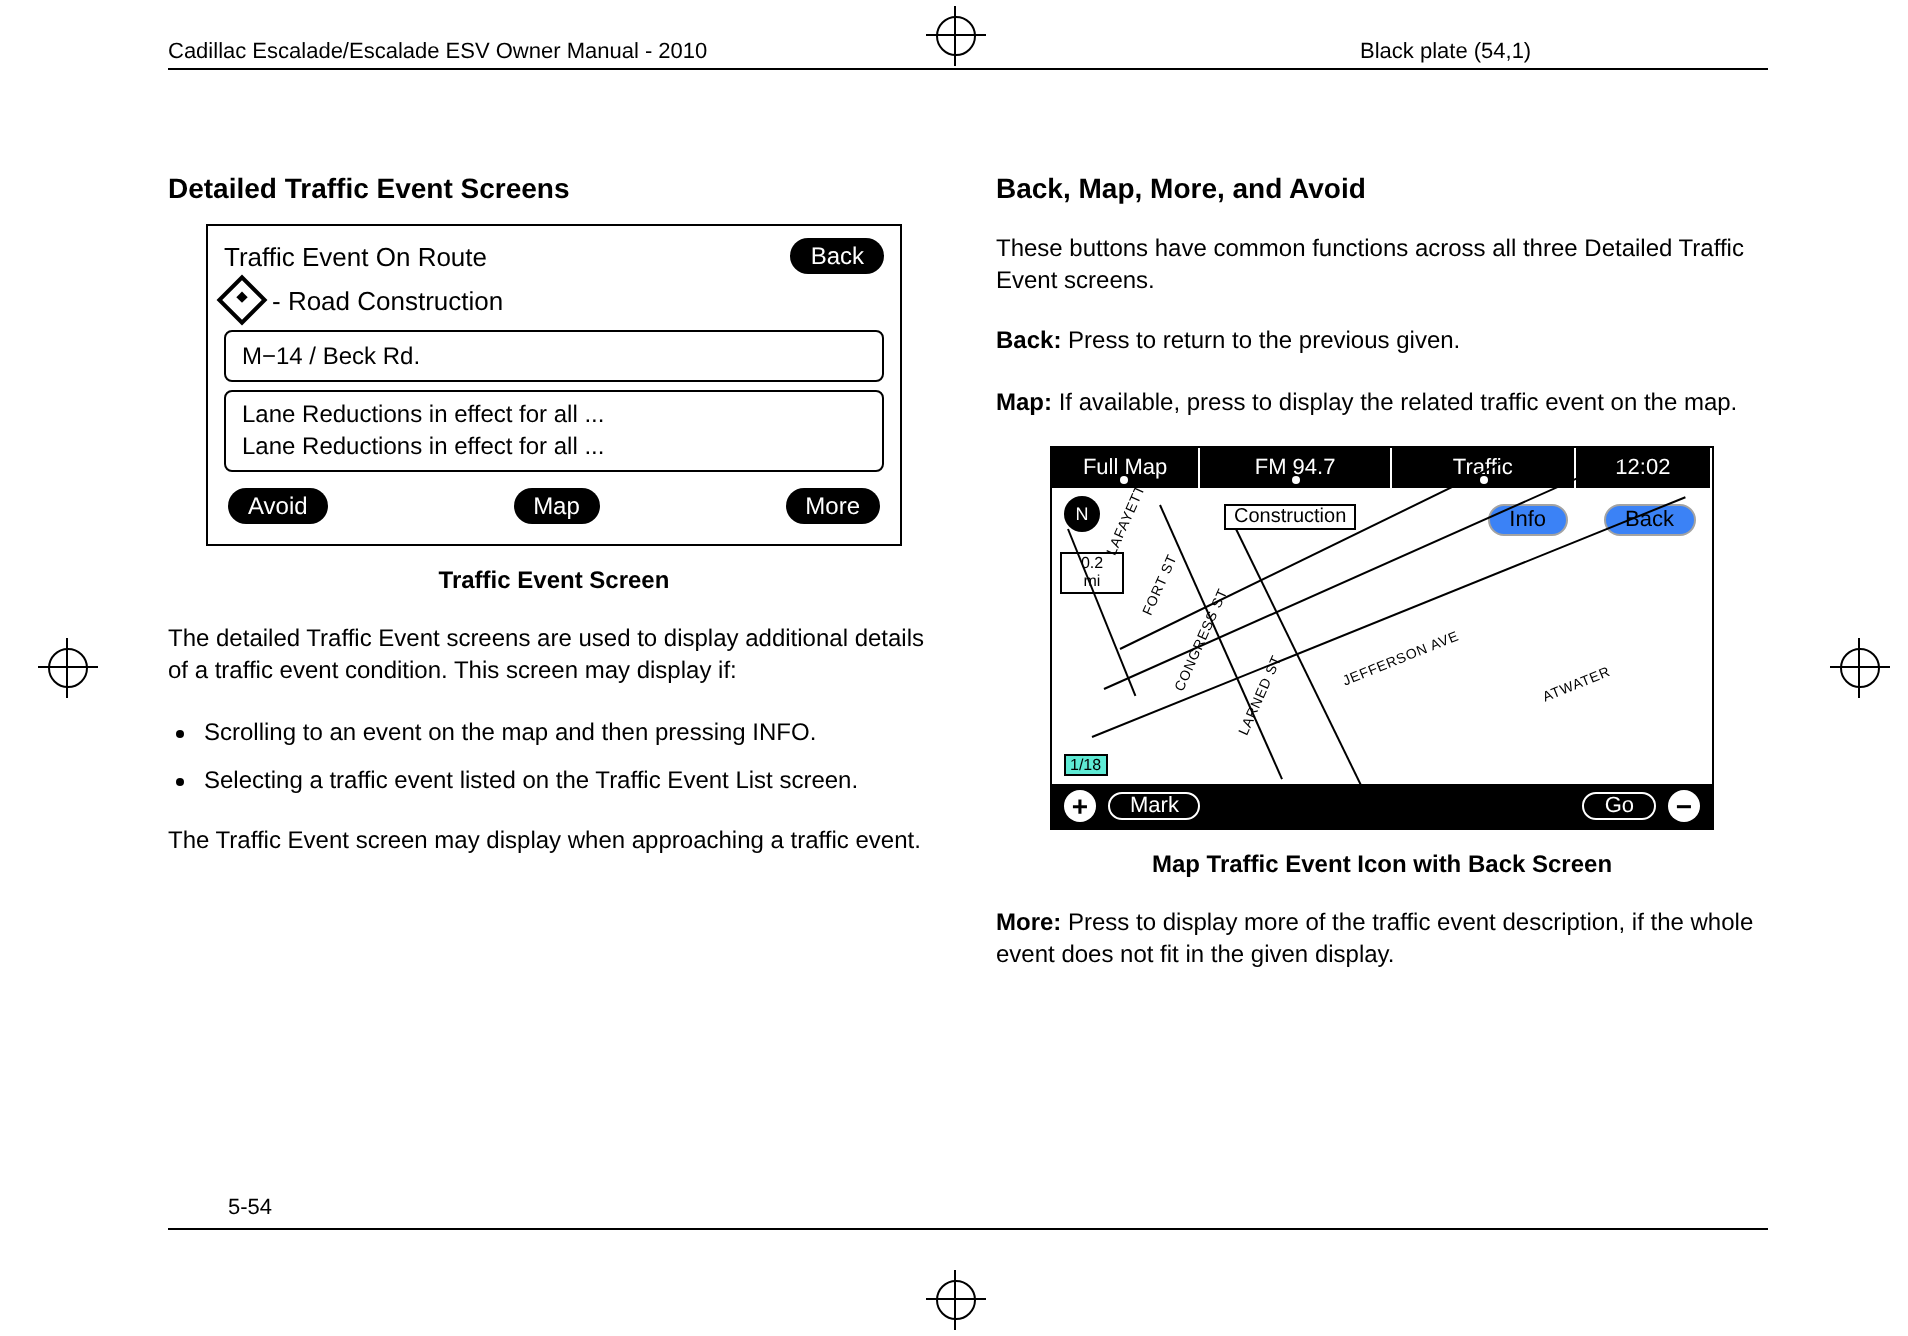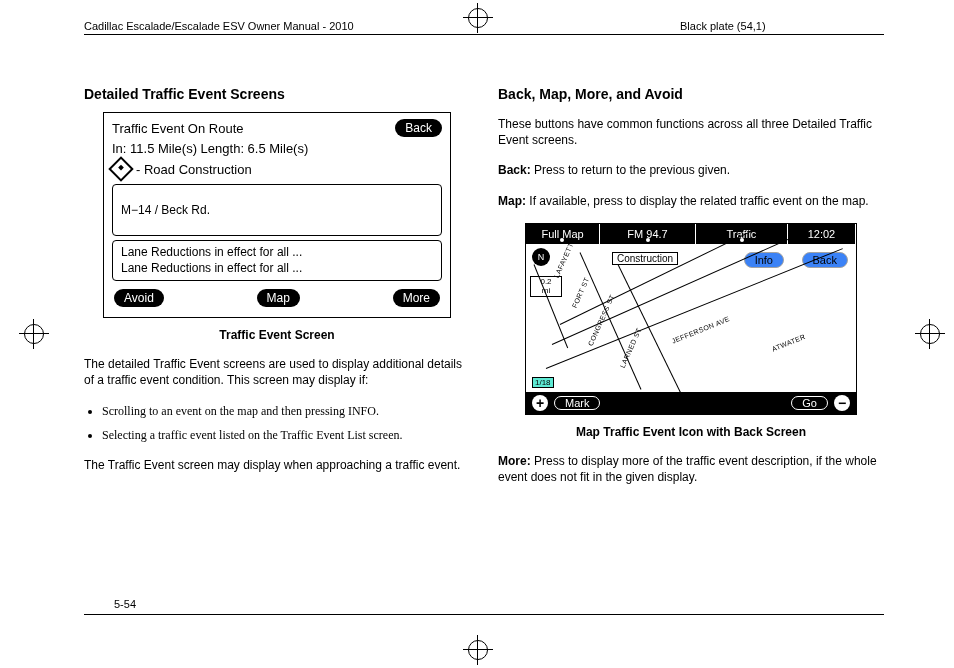--- a/index.html
+++ b/index.html
@@ -49,21 +49,21 @@
     left: 84px;
     width: 800px;
     display: flex;
     gap: 28px;
   }
   .col { width: 386px; }
   .h2 { font-weight: bold; font-size: 14px; margin: 6px 0 10px 0; }
   .caption { text-align: center; font-weight: bold; font-size: 12px; margin: 10px 0 6px 0; }
   .para { font-size: 12px; line-height: 1.35; margin: 14px 0; }
   .bold { font-weight: bold; }
-  .bullet-list { margin: 6px 0 6px 18px; padding: 0; font-family: Liberation Serif, serif; }
+  .bullet-list { margin: 6px 0 6px 18px; padding: 0; }
   .bullet-list li { font-size: 12px; line-height: 1.35; margin-bottom: 8px; list-style: disc; }
 
   
   .fig1 {
     border: 1px solid #000;
     width: 330px;
     padding: 6px 8px 10px 8px;
     margin: 4px auto 0 auto;
     font-family: Arial, Helvetica, sans-serif;
   }
@@ -75,21 +75,21 @@
   }
   .fig1-sub { font-size: 13px; margin-top: 4px; }
   .fig1-road { display: flex; align-items: center; gap: 6px; margin-top: 4px; font-size: 13px; }
   .diamond {
     width: 14px; height: 14px; transform: rotate(45deg);
     border: 2px solid #000; display: inline-block; position: relative;
   }
   .diamond::after { content: ""; position: absolute; left: 4px; top: 4px; width: 4px; height: 4px; background: #000; }
   .fig1-box {
     border: 1px solid #000; border-radius: 4px;
-    padding: 18px 8px; font-size: 12px; margin-top: 6px;
+    padding: 5px 8px; font-size: 12px; margin-top: 6px;
   }
   .fig1-desc {
     border: 1px solid #000; border-radius: 4px;
     padding: 4px 8px; font-size: 12px; margin-top: 4px; line-height: 1.3;
   }
   .fig1-btns { display: flex; justify-content: space-between; margin-top: 8px; padding: 0 2px; }
 
   
   .fig2 {
     border: 1px solid #000;
@@ -197,21 +197,20 @@
   <div class="content">
 
     <div class="col">
       <div class="h2">Detailed Traffic Event Screens</div>
 
       <div class="fig1">
         <div class="fig1-row1">
           <span class="fig1-title">Traffic Event On Route</span>
           <span class="pill">Back</span>
         </div>
-        <div class="fig1-sub">In: 11.5 Mile(s)  Length: 6.5 Mile(s)</div>
         <div class="fig1-road">
           <span class="diamond"></span>
           <span>- Road Construction</span>
         </div>
         <div class="fig1-box">M−14 / Beck Rd.</div>
         <div class="fig1-desc">
           <div>Lane Reductions in effect for all ...</div>
           <div>Lane Reductions in effect for all ...</div>
         </div>
         <div class="fig1-btns">

